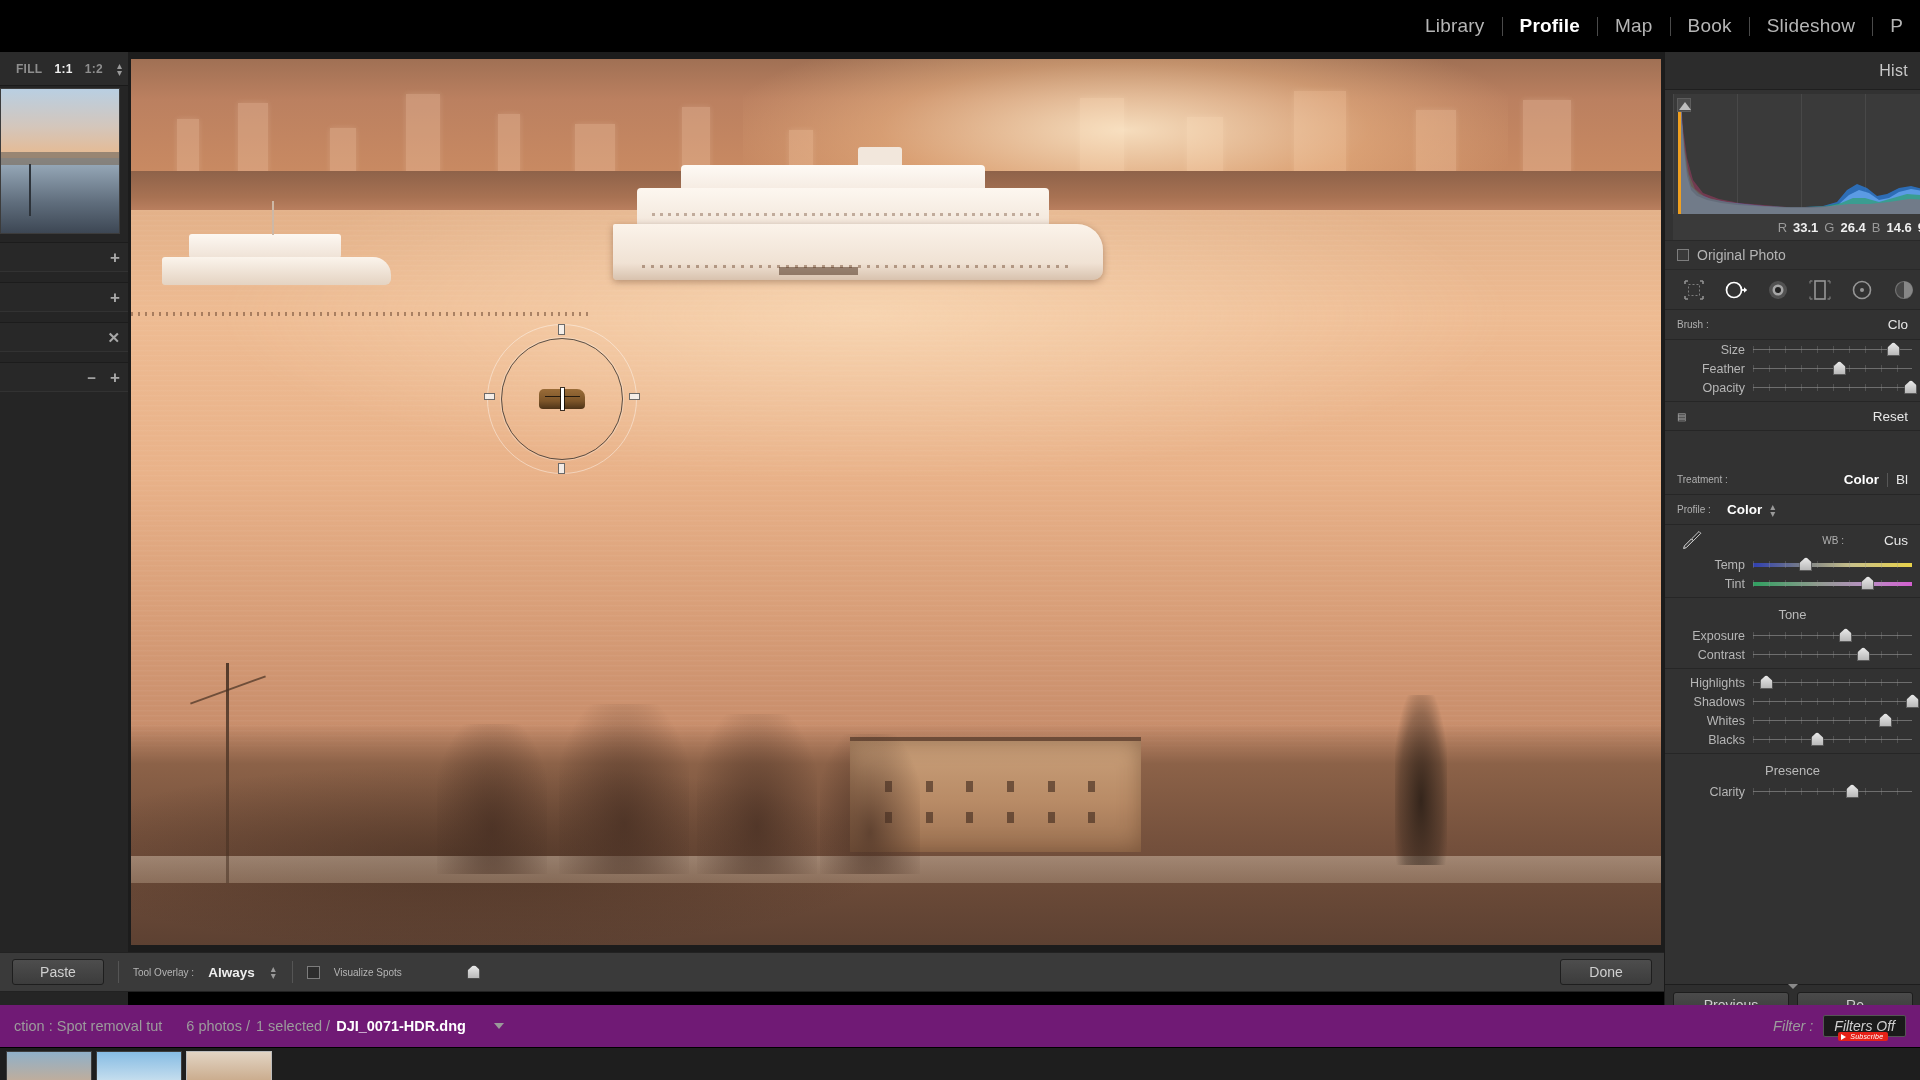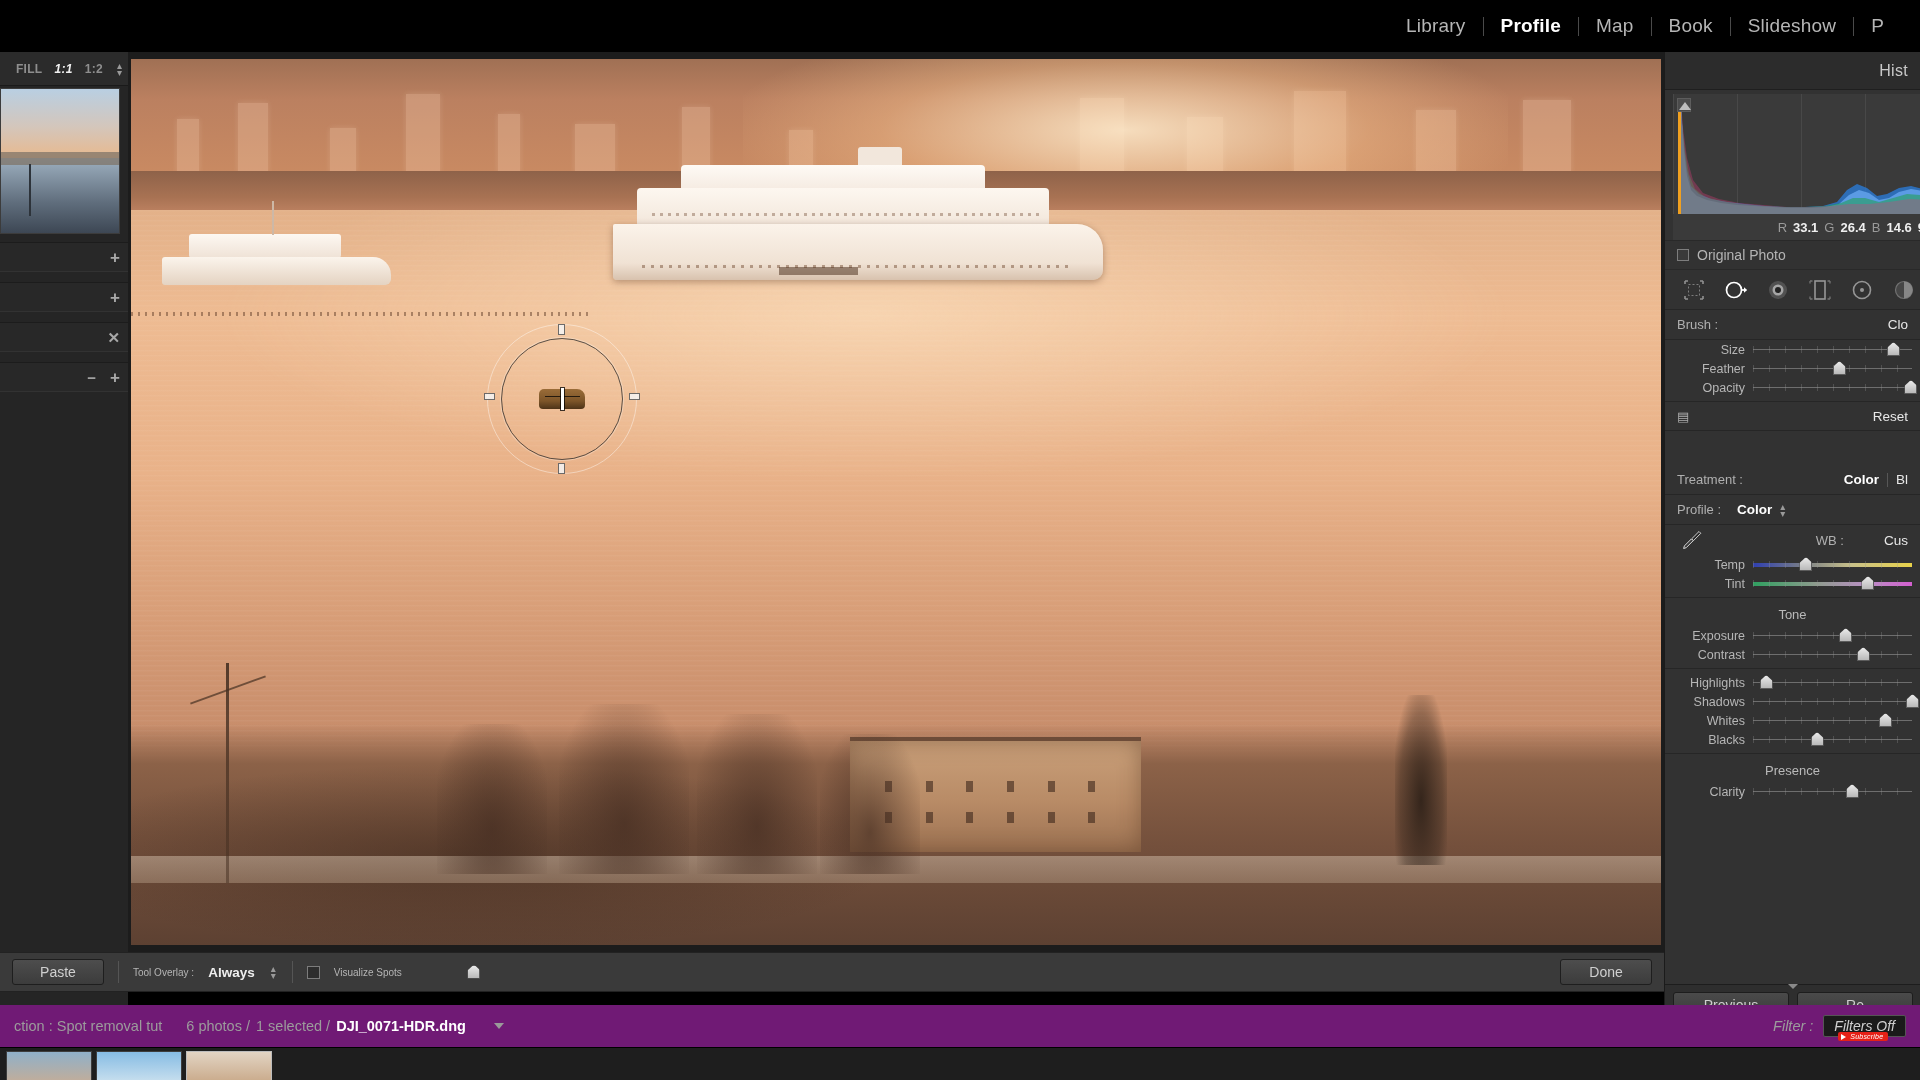--- a/index.html
+++ b/index.html
@@ -12,42 +12,42 @@
   }
   #app { position: relative; width: 1920px; height: 1080px; background: #000; }
 
   
   .topbar {
     position: absolute; left: 0; top: 0; width: 1920px; height: 52px;
     background: #000;
     display: flex; align-items: center; justify-content: flex-end;
     padding-right: 0px;
   }
-  .modnav { display: flex; align-items: center; gap: 0px; padding-right: 19px; }
+  .modnav { display: flex; align-items: center; gap: 0px; padding-right: 0; }
   .modnav .mod {
     font-size: 19px; color: #b5b5b5; padding: 0 17px; letter-spacing: .2px;
     cursor: pointer; white-space: nowrap;
   }
   .modnav .mod.active { color: #ffffff; font-weight: bold; }
   .modnav .sep { width: 1px; height: 19px; background: #4a4a4a; }
 
   
   .leftpanel {
     position: absolute; left: 0; top: 52px; width: 128px; height: 972px;
     background: #252525;
   }
   .lp-zoomrow {
     position: absolute; left: 0; top: 0; width: 128px; height: 34px;
     background: #2b2b2b;
     display: flex; align-items: center; justify-content: flex-end;
     padding-right: 4px; gap: 12px;
     border-bottom: 1px solid #1a1a1a;
   }
   .lp-zoomrow .zl { font-size: 12px; color: #8e8e8e; font-weight: bold; letter-spacing: .3px;}
-  .lp-zoomrow .zl.on { color: #f0f0f0; font-style: italic; }
+  .lp-zoomrow .zl.on { color: #f0f0f0; }
   .updown { display: inline-block; width: 9px; color: #9a9a9a; font-size: 10px; line-height: 7px; text-align: center; }
 
   .lp-preview {
     position: absolute; left: 0; top: 36px; width: 120px; height: 146px;
     border: 1px solid #3c3c3c; background: #1b1b1b; overflow: hidden;
   }
   .lp-preview .sky {
     position: absolute; left: 0; top: 0; width: 100%; height: 48%;
     background: linear-gradient(180deg, #b9cfe2 0%, #d4c6bb 55%, #e8b98e 100%);
   }
@@ -292,21 +292,21 @@
   }
   .tool { width: 26px; height: 26px; position: relative; cursor: pointer; opacity:.72; }
   .tool.active { opacity: 1; }
   .tool svg { display: block; }
 
   .rowline { border-bottom: 1px solid #262626; }
   .panelrow {
     height: 30px; display: flex; align-items: center; justify-content: space-between;
     padding: 0 12px;
   }
-  .panelrow .lbl { font-size: 13px; color: #b0b0b0; }
+  .panelrow .lbl { font-size: 10px; color: #b0b0b0; }
   .panelrow .val { font-size: 13.5px; color: #e8e8e8; }
   .panelrow .val.sel { color:#ffffff; font-weight:bold; }
   .vbar { width:1px; height:14px; background:#575757; margin:0 8px;}
 
   .sliderrow {
     height: 19px; display: flex; align-items: center; gap: 8px; padding: 0 8px 0 12px;
   }
   .sliderrow .nm {
     font-size: 12.5px; color: #b6b6b6; width: 68px; text-align: right; flex: none;
   }

